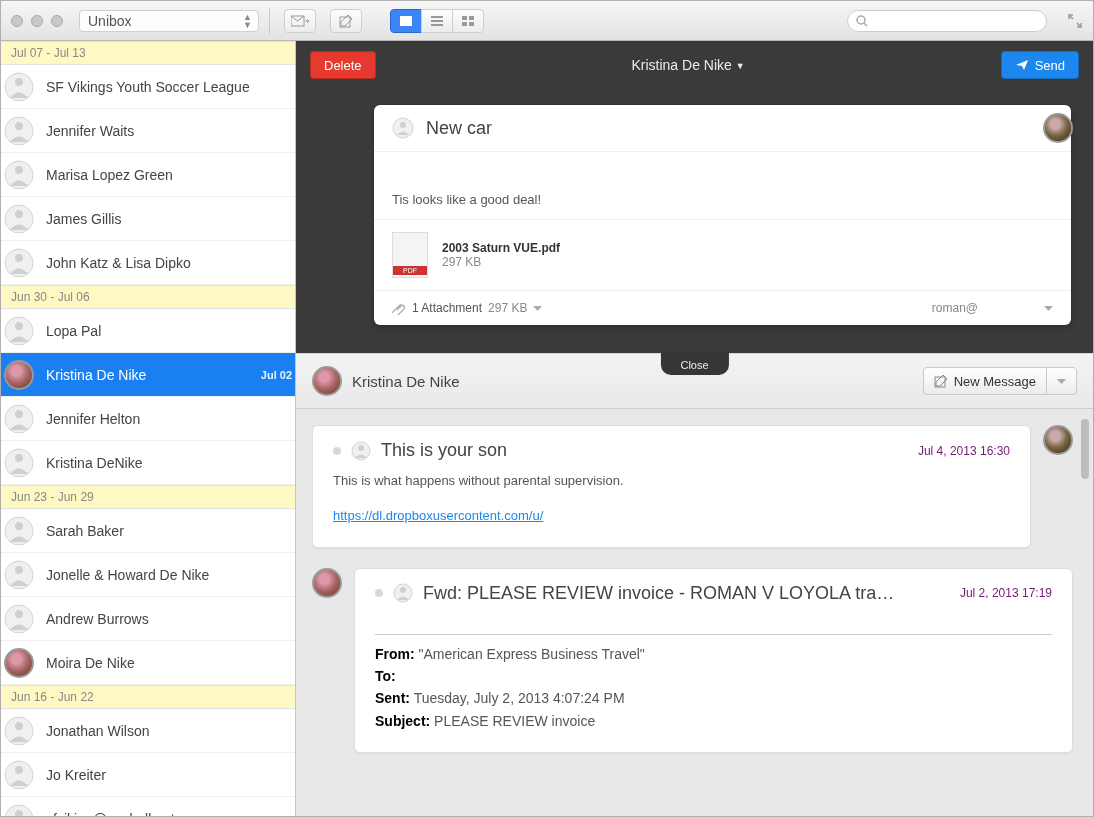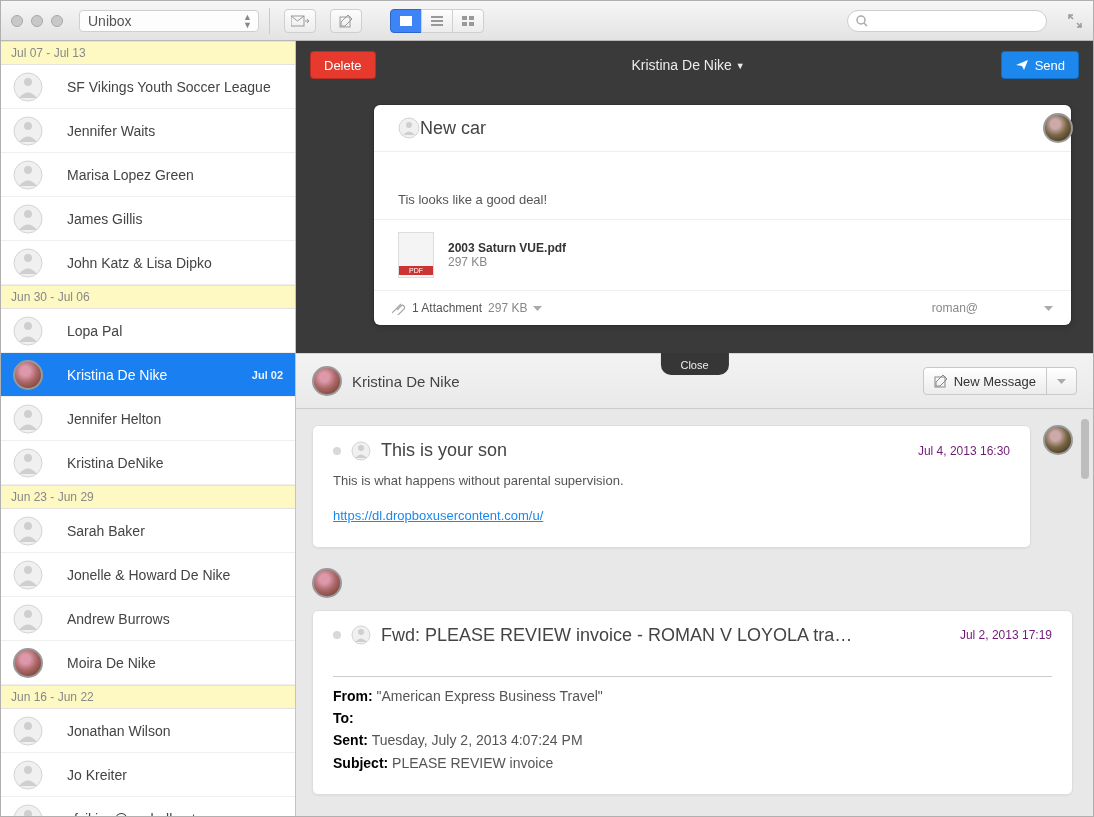--- a/index.html
+++ b/index.html
@@ -23,21 +23,21 @@
   .search-box { width:200px; height:22px; border:1px solid #cfcfcf; border-radius:11px; background:#fff; display:flex; align-items:center; padding:0 8px; gap:6px; color:#aaa;}
   .search-box input { border:none; outline:none; flex:1; font-size:12px;}
   .flex-spacer { flex:1;}
   
   
   .body { flex:1; display:flex; min-height:0;}
   
   
   .sidebar { width:295px; border-right:1px solid #c4c4c4; background:#fff; overflow-y:auto; overflow-x:hidden;}
   .sec-header { background:#fef9c3; color:#888; font-size:12px; padding:4px 10px; border-top:1px solid #e2e2e2; border-bottom:1px solid #e2e2e2;}
-  .conv { height:44px; display:flex; align-items:center; gap:24px; padding:0 12px; border-bottom:1px solid #f0f0f0; font-size:14px; color:#444;}
+  .conv { height:44px; display:flex; align-items:center; gap:12px; padding:0 3px; border-bottom:1px solid #f0f0f0; font-size:14px; color:#444;}
   .conv.selected { background:#1a7ff1; color:#fff;}
   .conv .badge { font-size:11px; font-weight:bold; opacity:0.9;}
   svg.avatar { flex:none;}
   svg.avatar circle { fill:#f0f0f0; stroke:#d4d4d4;}
   svg.avatar path { fill:#cfcfcf;}
   .conv .name { flex:1; white-space:nowrap; overflow:hidden; text-overflow:ellipsis;}
 
   
   .panel { flex:1; display:flex; flex-direction:column; min-width:0; background:#e8e8e8;}
   
@@ -45,21 +45,21 @@
   .compose-zone { background:#3a3a3a;}
   .compose-top { display:flex; align-items:center; gap:10px; padding:10px 14px;}
   .btn { height:28px; border-radius:4px; padding:0 14px; display:flex; align-items:center; font-size:13px; gap:6px; cursor:pointer; border:none;}
   .btn-delete { background:#e63a2e; color:#fff; box-shadow:inset 0 0 0 1px rgba(0,0,0,0.2);}
   .btn-send { background:#1c87ed; color:#fff; box-shadow:inset 0 0 0 1px rgba(0,0,0,0.2);}
   .compose-to { flex:1; text-align:center; color:#fff; font-size:14px; opacity:0.9;}
   .compose-to .caret { font-size:9px; vertical-align:middle; margin-left:4px;}
   
   .compose-card-wrap { padding:16px 22px 28px 78px; position:relative;}
   .compose-card { background:#fff; border-radius:6px; box-shadow:0 0 0 1px rgba(0,0,0,0.1), 0 2px 6px rgba(0,0,0,0.2);}
-  .compose-row { padding:12px 24px; border-bottom:1px solid #eee; display:flex; align-items:center; gap:0;}
+  .compose-row { padding:12px 18px; border-bottom:1px solid #eee; display:flex; align-items:center; gap:12px;}
   .compose-subject { font-size:18px; color:#444; flex:1;}
   .compose-body { font-size:13px; color:#555;margin-top:28px;}
   .attachment-item { display:flex; align-items:center; gap:14px;}
   .attachment-thumb { width:36px; height:46px; background:#f4f4f4; border:1px solid #ddd; position:relative;}
   .attachment-thumb::after { content:"PDF"; position:absolute; bottom:2px; left:0; right:0; background:#c33; color:#fff; font-size:7px; text-align:center; padding:1px 0;}
   .attachment-meta .fname { font-weight:bold; font-size:12px;}
   .attachment-meta .fsize { color:#888; font-size:12px;}
   .compose-footer { display:flex; align-items:center; padding:10px 18px; color:#888; font-size:12px; gap:6px;}
   .compose-footer .right { margin-left:auto;}
   svg.caret-icon { width:9px; height:9px;}
@@ -71,21 +71,21 @@
   .conv-header .person { font-size:15px; color:#444; font-weight:500;}
   .close-tab { position:absolute; left:50%; top:-1px; transform:translateX(-50%); background:#363636; color:#eee; font-size:11px; padding:6px 20px 4px; border-radius:0 0 10px 10px;}
   .btn-new-split { display:flex;}
   .btn-new-split .seg { height:28px; display:flex; align-items:center; padding:0 10px; gap:6px; border:1px solid #c9c9c9; background:linear-gradient(#fff,#ececec);}
   .btn-new-split .seg:first-child { border-radius:4px 0 0 4px;}
   .btn-new-split .seg:last-child { border-radius:0 4px 4px 0; margin-left:-1px;}
   
   
   .messages { flex:1; overflow-y:auto; padding:16px 20px 16px 16px; position:relative;}
   .scroll-ind { position:absolute; top:10px; right:4px; width:8px; height:60px; background:#bdbdbd; border-radius:4px; z-index:2;}
-  .msg-row { display:flex; gap:12px; margin-bottom:20px;flex-direction:column;}
+  .msg-row { display:flex; gap:12px; margin-bottom:20px;}
   .msg-row.incoming { flex-direction:row-reverse;}
   .msg-bubble { background:#fff; border:1px solid #ddd; border-radius:6px; padding:14px 20px 20px; flex:1; min-width:0; box-shadow:0 1px 2px rgba(0,0,0,0.05);}
   .msg-head { display:flex; align-items:center; gap:10px; margin-bottom:10px;}
   .dot { width:8px; height:8px; border-radius:50%; background:#d8d8d8;}
   .msg-subj { font-size:18px; color:#444; flex:1; white-space:nowrap; overflow:hidden; text-overflow:ellipsis;}
   .msg-date { font-size:12px; color:#701a75; white-space:nowrap;}
   .msg-body { font-size:13px; color:#555; line-height:1.6;}
   .msg-body a { color:#1c87ed;}
   .fwd-block { border-top:1px solid #ccc; margin-top:30px; padding-top:8px; font-size:14px;}
   .fwd-block b { font-weight:600; color:#000;}

